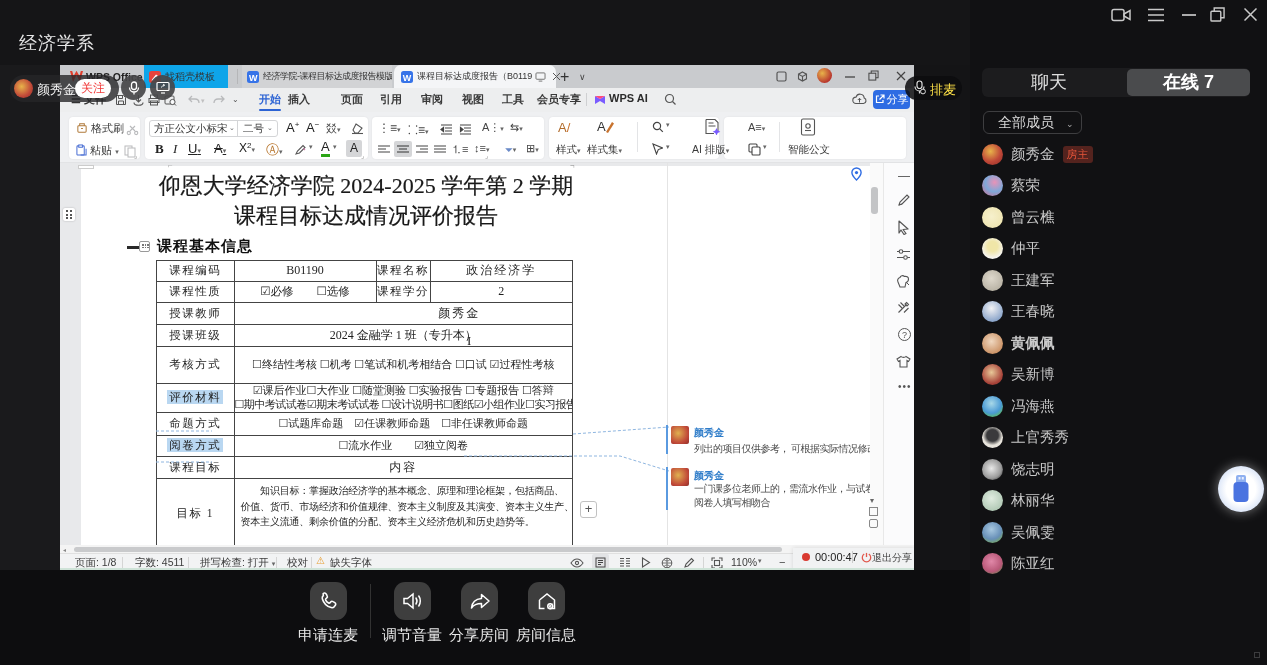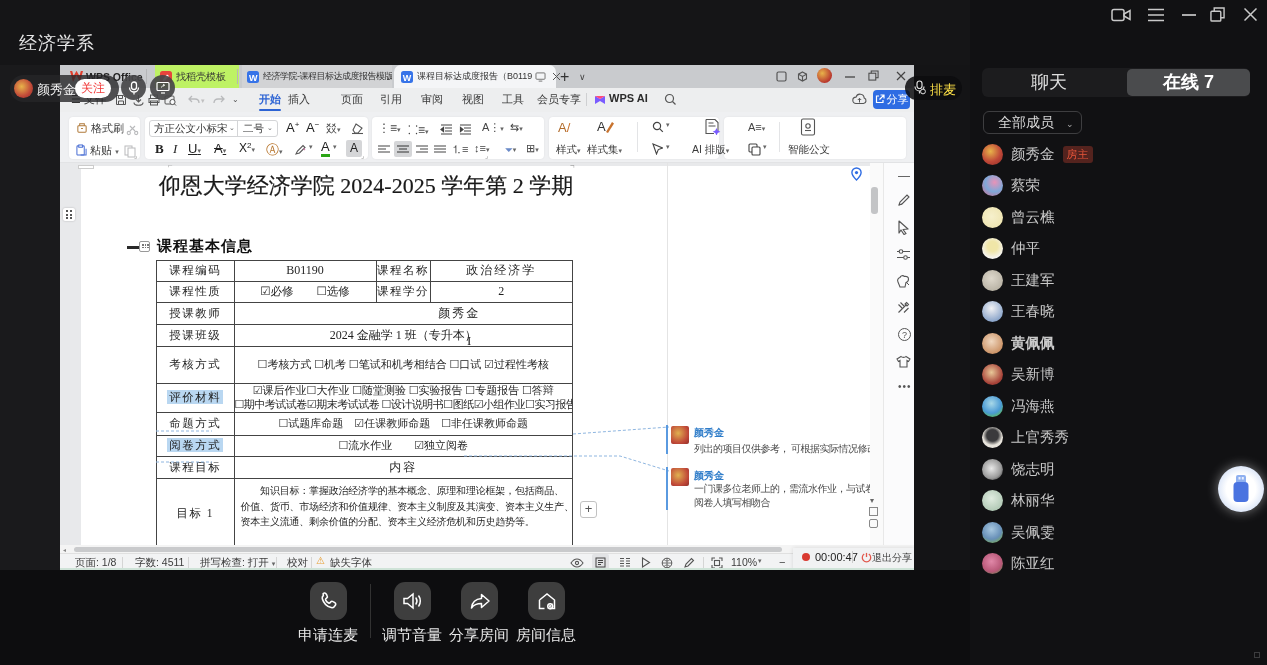--- a/index.html
+++ b/index.html
@@ -7,21 +7,21 @@
 body { background:#111214; font-family:"Liberation Sans", sans-serif; position:relative; }
 .abs { position:absolute; }
 
 #appTitle { left:19px; top:31px; color:#e6e6e6; font-size:18px; letter-spacing:1px; }
 
 #shareWin { left:60px; top:65px; width:854px; height:505px; background:#f6f7f9; overflow:hidden; }
 #tabbar { left:0; top:0; width:854px; height:23px; background:#c9cbce; }
 .tab { position:absolute; top:0; height:23px; font-size:10px; color:#333; display:flex; align-items:center; }
 #tabActive { background:#f4f5f7; border-radius:7px 7px 0 0; }
 #menubar { left:0; top:23px; width:854px; height:24px; background:#edeeef; font-size:11px; color:#3a3a3a; }
-.mitem { position:absolute; top:4px; }
+.mitem { position:absolute; top:4px;font-weight:bold; }
 #ribbon { left:0; top:47px; width:854px; height:51px; background:#eff0f2; border-bottom:1px solid #e2e3e5; }
 #docArea { left:0; top:98px; width:854px; height:382px; background:#e8e9eb; overflow:hidden; }
 #page { position:absolute; left:21px; top:3px; width:802px; height:379px; background:#fff; }
 #hscroll { left:0; top:480px; width:854px; height:8px; background:#f4f4f4; }
 #statusbar { left:0; top:488px; width:854px; height:17px; background:#f2f3f4; border-top:1px solid #e0e0e0; font-size:10.5px; color:#3c3c3c; }
 
 .serif { font-family:"Liberation Serif", serif; color:#1c1c1c; }
 .tc { border:1px solid #444; text-align:center; padding:0; overflow:hidden; white-space:nowrap; }
 .lbl { letter-spacing:1.5px; font-size:11.5px; }
 .hl { background:#b9d7f1; padding:1px 2px; }
@@ -62,21 +62,21 @@
 
 <div class="abs" id="shareWin">
   <div class="abs" id="tabbar">
 
     <div class="tab" style="left:10px; font-weight:bold; font-size:10.5px; color:#222;">
       <svg width="13" height="11" viewBox="0 0 13 11" style="margin-right:3px">
           <path d="M0 0l3 11 3.5-7 3.5 7 3-11h-2.2l-1.3 5L6.6 0H6.4L3.6 5 2.2 0z" fill="#e03e2d"></path>
         </svg>WPS Office
     </div>
     <div style="position:absolute; left:86px; top:4px; width:1px; height:15px; background:#b5b6b8;"></div>
-    <div class="tab" style="left:95px; width:84px; padding-left:5px; background:#bef264;align-items:center;">
+    <div class="tab" style="left:84px; width:84px; padding-left:5px; background:#0ea5e9;align-items:center;">
       <svg width="12" height="12" viewBox="0 0 12 12" style="margin-right:4px">
           <rect width="12" height="12" rx="2.5" fill="#e6443c"></rect>
           <path d="M3 8.5l4-5 2 1.5-4 4.5-2.3.6z" fill="#fff"></path>
         </svg>找稻壳模板
     </div>
     <div style="position:absolute; left:177px; top:4px; width:1px; height:15px; background:#b5b6b8;"></div>
     <div class="tab" style="left:182px; width:150px; padding-left:5px; background:#d2d3d5; white-space:nowrap; overflow:hidden; font-size:9px; letter-spacing:-0.5px;">
       <svg width="12" height="12" viewBox="0 0 12 12" style="margin-right:4px; flex:none;">
           <rect width="12" height="12" rx="2.5" fill="#3673e8"></rect>
           <text x="6" y="9.5" font-size="9" fill="#fff" text-anchor="middle" font-weight="bold">W</text>
@@ -314,20 +314,21 @@
           <i style="width:2px;height:2px;background:#555"></i>
           <i style="width:2px;height:2px;background:#555"></i>
           <i style="width:2px;height:2px;background:#555"></i>
           <i style="width:2px;height:2px;background:#555"></i>
           <i style="width:2px;height:2px;background:#555"></i>
           <i style="width:2px;height:2px;background:#555"></i>
         </div>
     </div>
 
     <div class="abs serif" style="left:0; top:8px; width:612px; text-align:center; font-size:22px; color:#191919; -webkit-text-stroke:0.2px #191919;">仰恩大学经济学院 2024-2025 学年第 2 学期</div>
+    <div class="abs serif" style="left:0; top:38px; width:612px; text-align:center; font-size:22px; color:#191919; -webkit-text-stroke:0.2px #191919;">课程目标达成情况评价报告</div>
 
     <div class="abs" style="left:67px; top:83px; width:14px; height:2.5px; background:#2a2a2a;"></div>
     <div class="abs" style="left:79px; top:78px; width:11px; height:11px; border:1px solid #999; border-radius:2px; background:#fff;">
         <div style="display:grid; grid-template-columns:1.5px 1.5px 1.5px; gap:1px; margin:2px 0 0 2px;">
           <i style="width:1.5px;height:1.5px;background:#777"></i>
           <i style="width:1.5px;height:1.5px;background:#777"></i>
           <i style="width:1.5px;height:1.5px;background:#777"></i>
           <i style="width:1.5px;height:1.5px;background:#777"></i>
           <i style="width:1.5px;height:1.5px;background:#777"></i>
           <i style="width:1.5px;height:1.5px;background:#777"></i>
@@ -358,21 +359,21 @@
       <tr style="height:21.5px">
             <td class="tc lbl">授课教师</td>
             <td class="tc" colspan="3" style="letter-spacing:2px; padding-left:112px;">颜秀金</td>
           </tr>
       <tr style="height:22px">
             <td class="tc lbl">授课班级</td>
             <td class="tc" colspan="3">2024 金融学 1 班（专升本）</td>
           </tr>
       <tr style="height:37px">
             <td class="tc lbl">考核方式</td>
-            <td class="tc" colspan="3" style="font-size:11px">☐考核方式 ☐机考 ☐笔试和机考相结合 ☐口试 ☑过程性考核</td>
+            <td class="tc" colspan="3" style="font-size:11px">☐终结性考核 ☐机考 ☐笔试和机考相结合 ☐口试 ☑过程性考核</td>
           </tr>
       <tr style="height:29px">
             <td class="tc lbl"><span class="hl">评价材料</span></td>
             <td class="tc" colspan="3" style="font-size:11px; line-height:13.5px;">☑课后作业☐大作业 ☐随堂测验 ☐实验报告 ☐专题报告 ☐答辩<br><span style="letter-spacing:-0.5px">☐期中考试试卷☑期末考试试卷 ☐设计说明书☐图纸☑小组作业☐实习报告</span></td>
           </tr>
       <tr style="height:23.5px">
             <td class="tc lbl">命题方式</td>
             <td class="tc" colspan="3" style="font-size:11px">☐试题库命题　☑任课教师命题　☐非任课教师命题</td>
           </tr>
       <tr style="height:20.5px">

